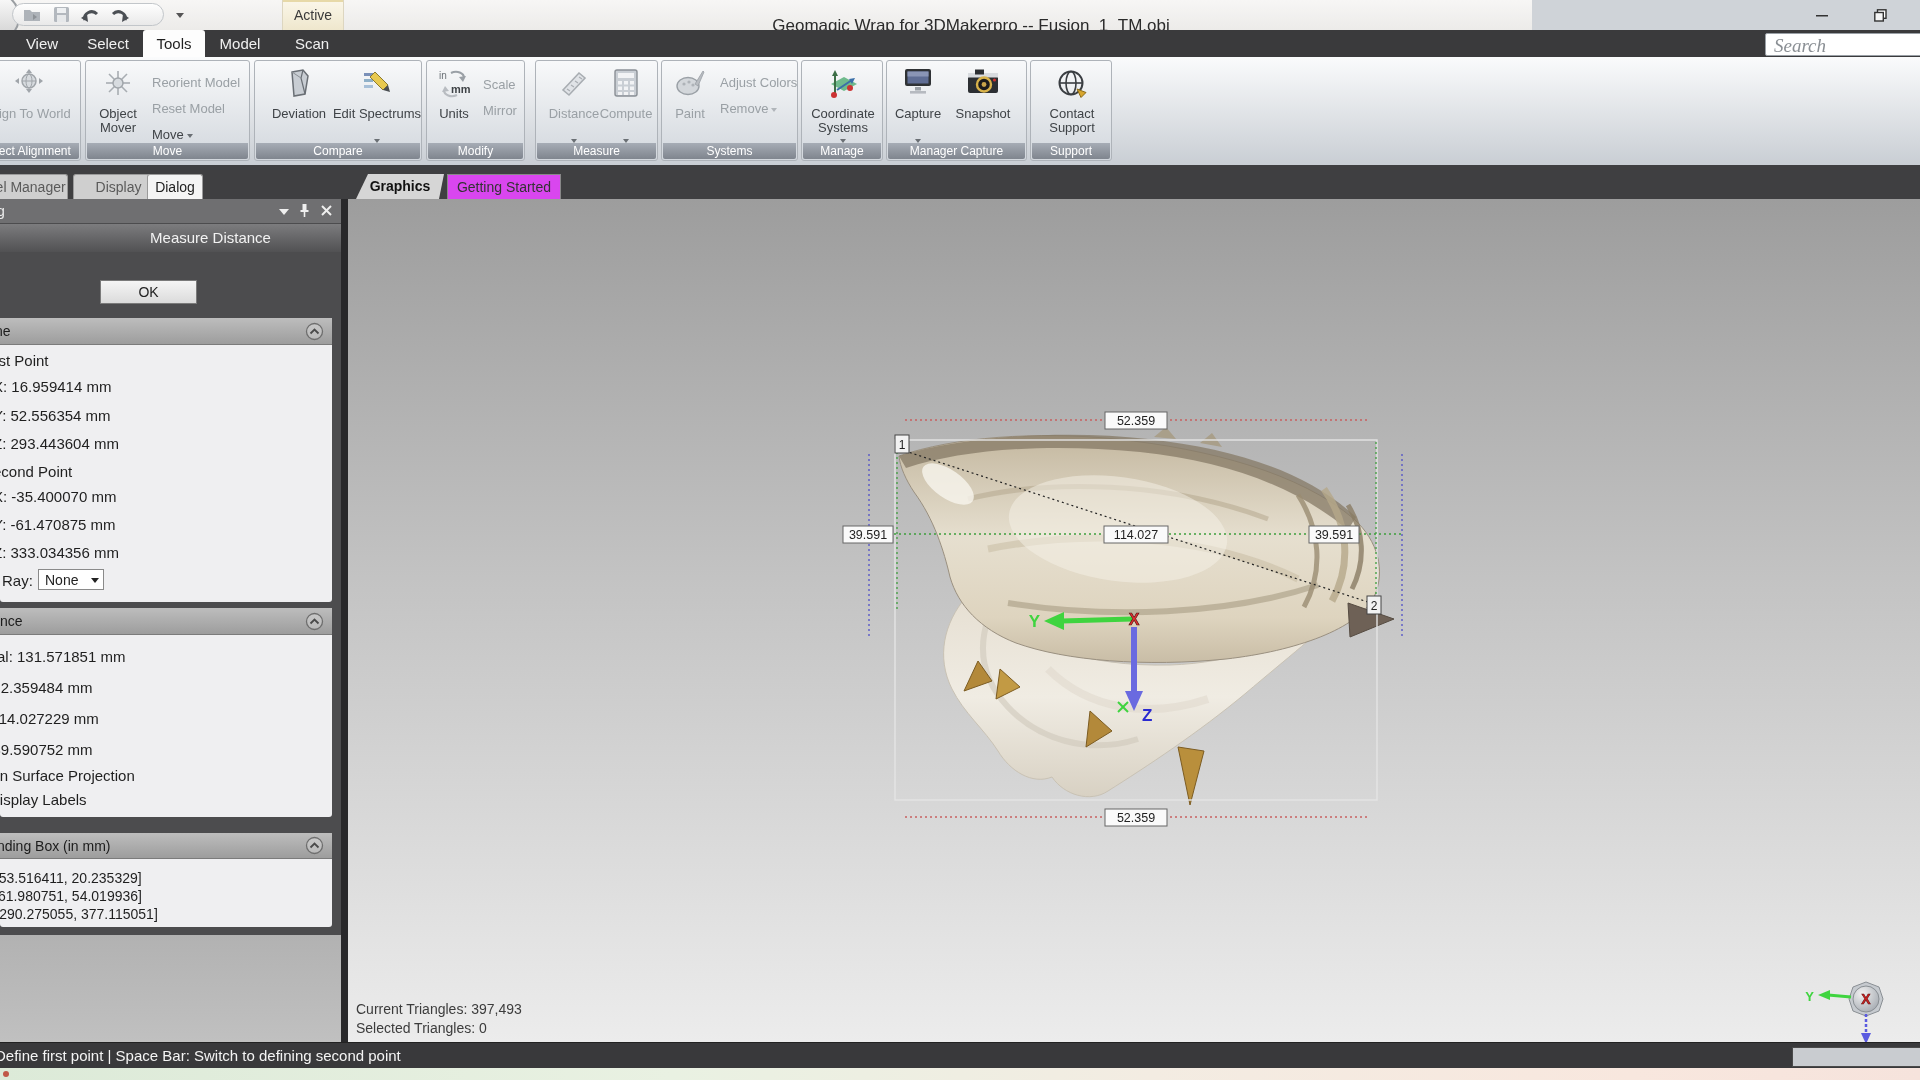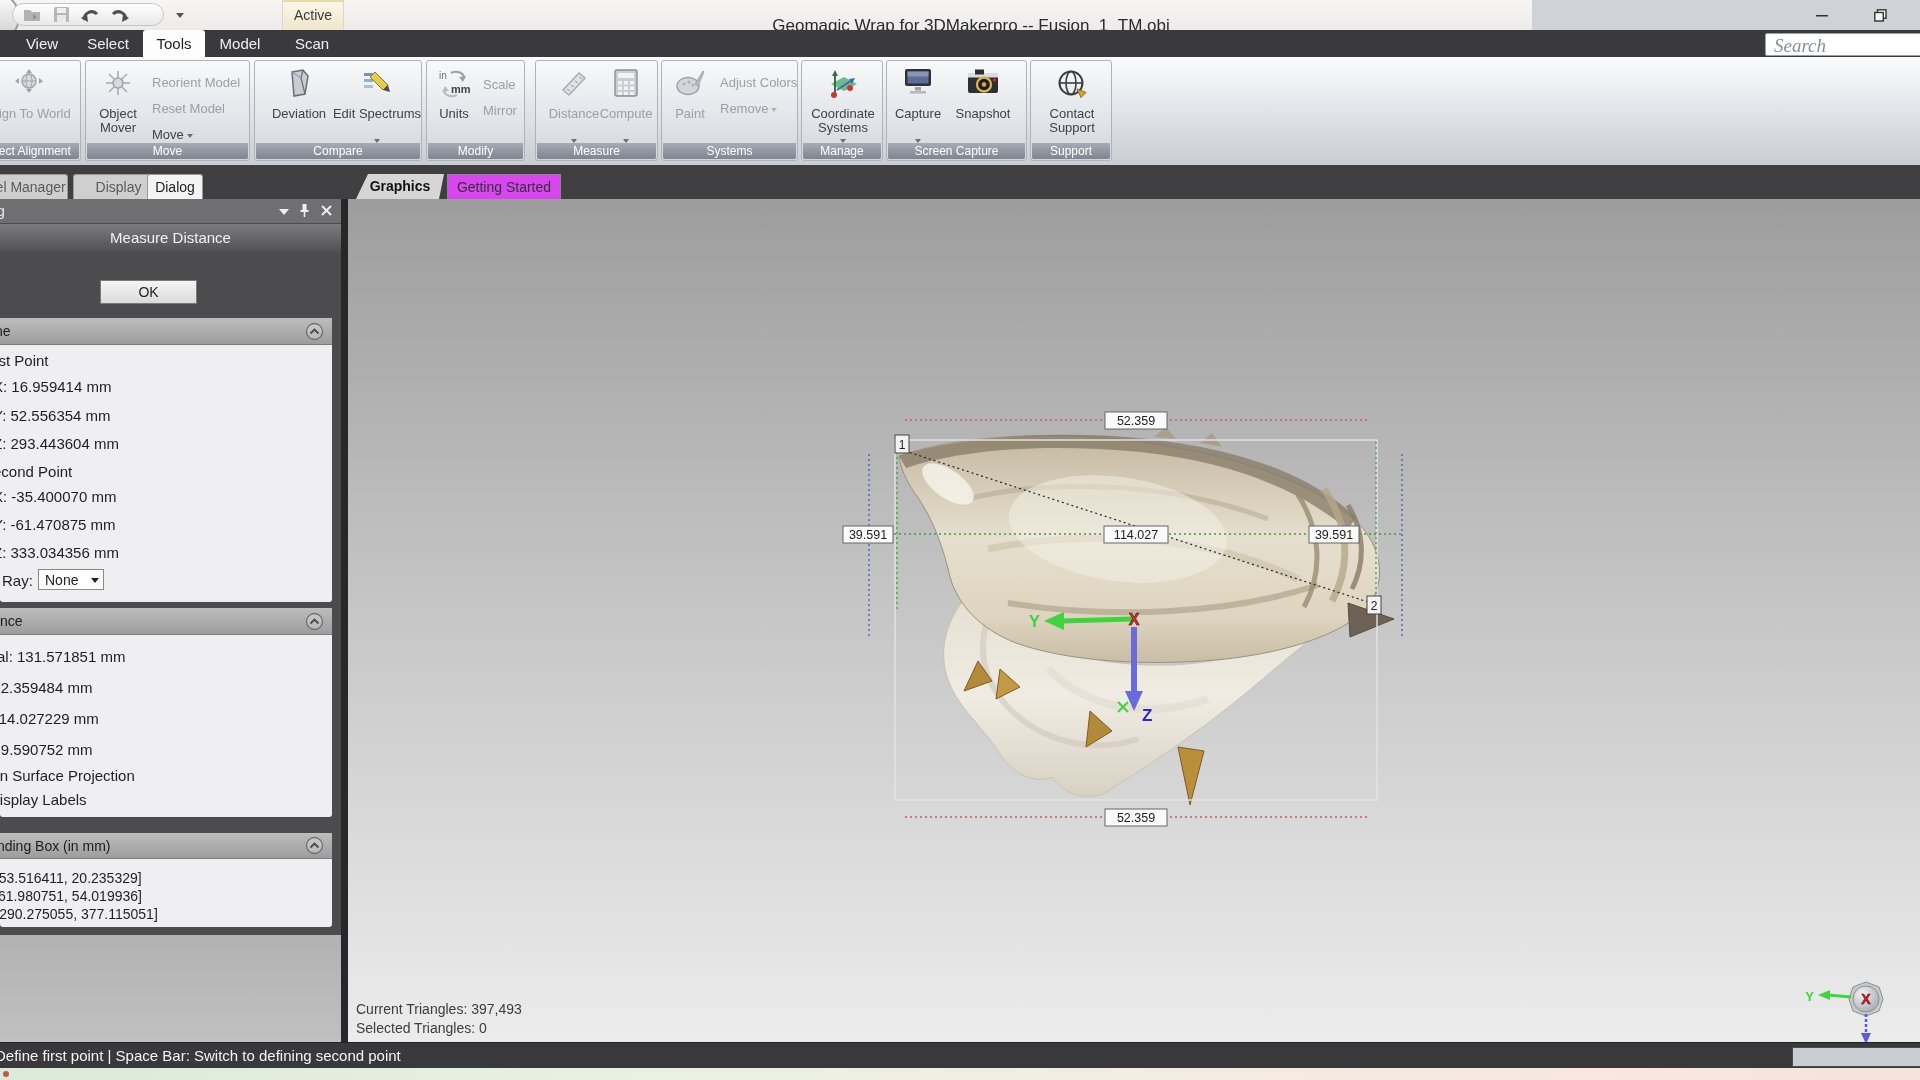--- a/index.html
+++ b/index.html
@@ -47,21 +47,21 @@
     text-align:center;border-radius:3px 3px 0 0;border:1px solid #9a9a9a;border-bottom:none;box-sizing:border-box;white-space:nowrap;overflow:hidden;}
   .ptab.active{background:#f4f4f4;color:#1d1d1d;}
   .gtab{position:absolute;top:9px;height:25px;line-height:25px;font-size:14px;text-align:center;}
   .gtab.active{background:#d6d6d6;color:#111;font-weight:bold;clip-path:polygon(12px 0,100% 0,calc(100% - 5px) 100%,0 100%);}
   .gtab.idle{background:#d946ef;color:#333;border:1px solid #888;border-bottom:none;box-sizing:border-box;}
   
   .sidepanel{position:absolute;left:0;top:199px;width:341px;height:843px;background:#4c4c4e;
     border-right:7px solid #28282a;box-sizing:content-box;overflow:hidden;}
   .ptitle{position:absolute;left:0;top:0;width:100%;height:24px;background:#6f6f71;color:#efefef;font-size:14px;line-height:24px;overflow:hidden;}
   .mheader{position:absolute;left:0;top:25px;width:100%;height:28px;line-height:28px;text-align:center;color:#f2f2f2;font-size:15px;
-    background:linear-gradient(#7c7c7e,#515153);}
+    background:linear-gradient(#7c7c7e,#515153);padding-left:40px;}
   .okbtn{position:absolute;left:100px;top:81px;width:97px;height:24px;background:linear-gradient(#f5f5f5,#dbdbdb);
     border:1px solid #7a7a7a;font-size:14px;color:#222;text-align:center;line-height:22px;box-sizing:border-box;}
   .shead{position:absolute;left:0;width:332px;height:27px;background:linear-gradient(#bdbdbd,#9d9d9d);
     border-bottom:1px solid #7b7b7b;font-size:14px;color:#1c1c1c;line-height:27px;overflow:hidden;box-sizing:border-box;}
   .shead .ht{position:absolute;white-space:nowrap;}
   .chev{position:absolute;right:8px;top:4px;}
   .scontent{position:absolute;left:0;width:332px;background:#efeff1;border-radius:0 0 3px 3px;overflow:hidden;}
   .prow{position:absolute;font-size:15px;color:#1f1f1f;white-space:nowrap;line-height:18px;}
   .raybox{position:absolute;left:38px;width:66px;height:21px;background:#fff;border:1px solid #8a8a8a;box-sizing:border-box;}
   .raybox .rv{position:absolute;left:6px;top:1px;font-size:14px;color:#222;line-height:18px;}
@@ -296,21 +296,21 @@
         <svg class="icn" width="34" height="28" viewBox="0 0 34 28">
             <rect x="2" y="8" width="30" height="17" rx="2" fill="#2c2f33"></rect>
             <rect x="2" y="5" width="30" height="4.5" fill="#d8dbdf"></rect>
             <rect x="9" y="1.5" width="9" height="5" fill="#2c2f33"></rect>
             <circle cx="18" cy="16.5" r="7" fill="#1c1c1c" stroke="#d8b24a" stroke-width="2.4"></circle>
             <circle cx="18" cy="16.5" r="2.4" fill="#caa54a"></circle>
             <circle cx="28.5" cy="12" r="1.6" fill="#cc3333"></circle>
           </svg>
         <div class="blab">Snapshot</div>
       </div>
-      <div class="gfooter">Screen Capture</div>
+      <div class="gfooter">Manager Capture</div>
     </div>
 
     <div class="rgroup" style="left:1030px;width:82px;">
       <div class="bigbtn" style="left:6px;width:70px;">
         <svg class="icn" width="32" height="32" viewBox="0 0 32 32">
             <circle cx="15" cy="15" r="11.5" fill="none" stroke="#3a3e42" stroke-width="2"></circle>
             <ellipse cx="15" cy="15" rx="5" ry="11.5" fill="none" stroke="#3a3e42" stroke-width="1.6"></ellipse>
             <line x1="3.5" y1="15" x2="26.5" y2="15" stroke="#3a3e42" stroke-width="1.6"></line>
             <path d="M15,3.5 C20,7 20,23 15,26.5" fill="none" stroke="#3a3e42" stroke-width="0"></path>
             <polygon points="21,21 30,24.5 25,29.5" fill="#d8a62e" stroke="#8a6a18" stroke-width="1"></polygon>

